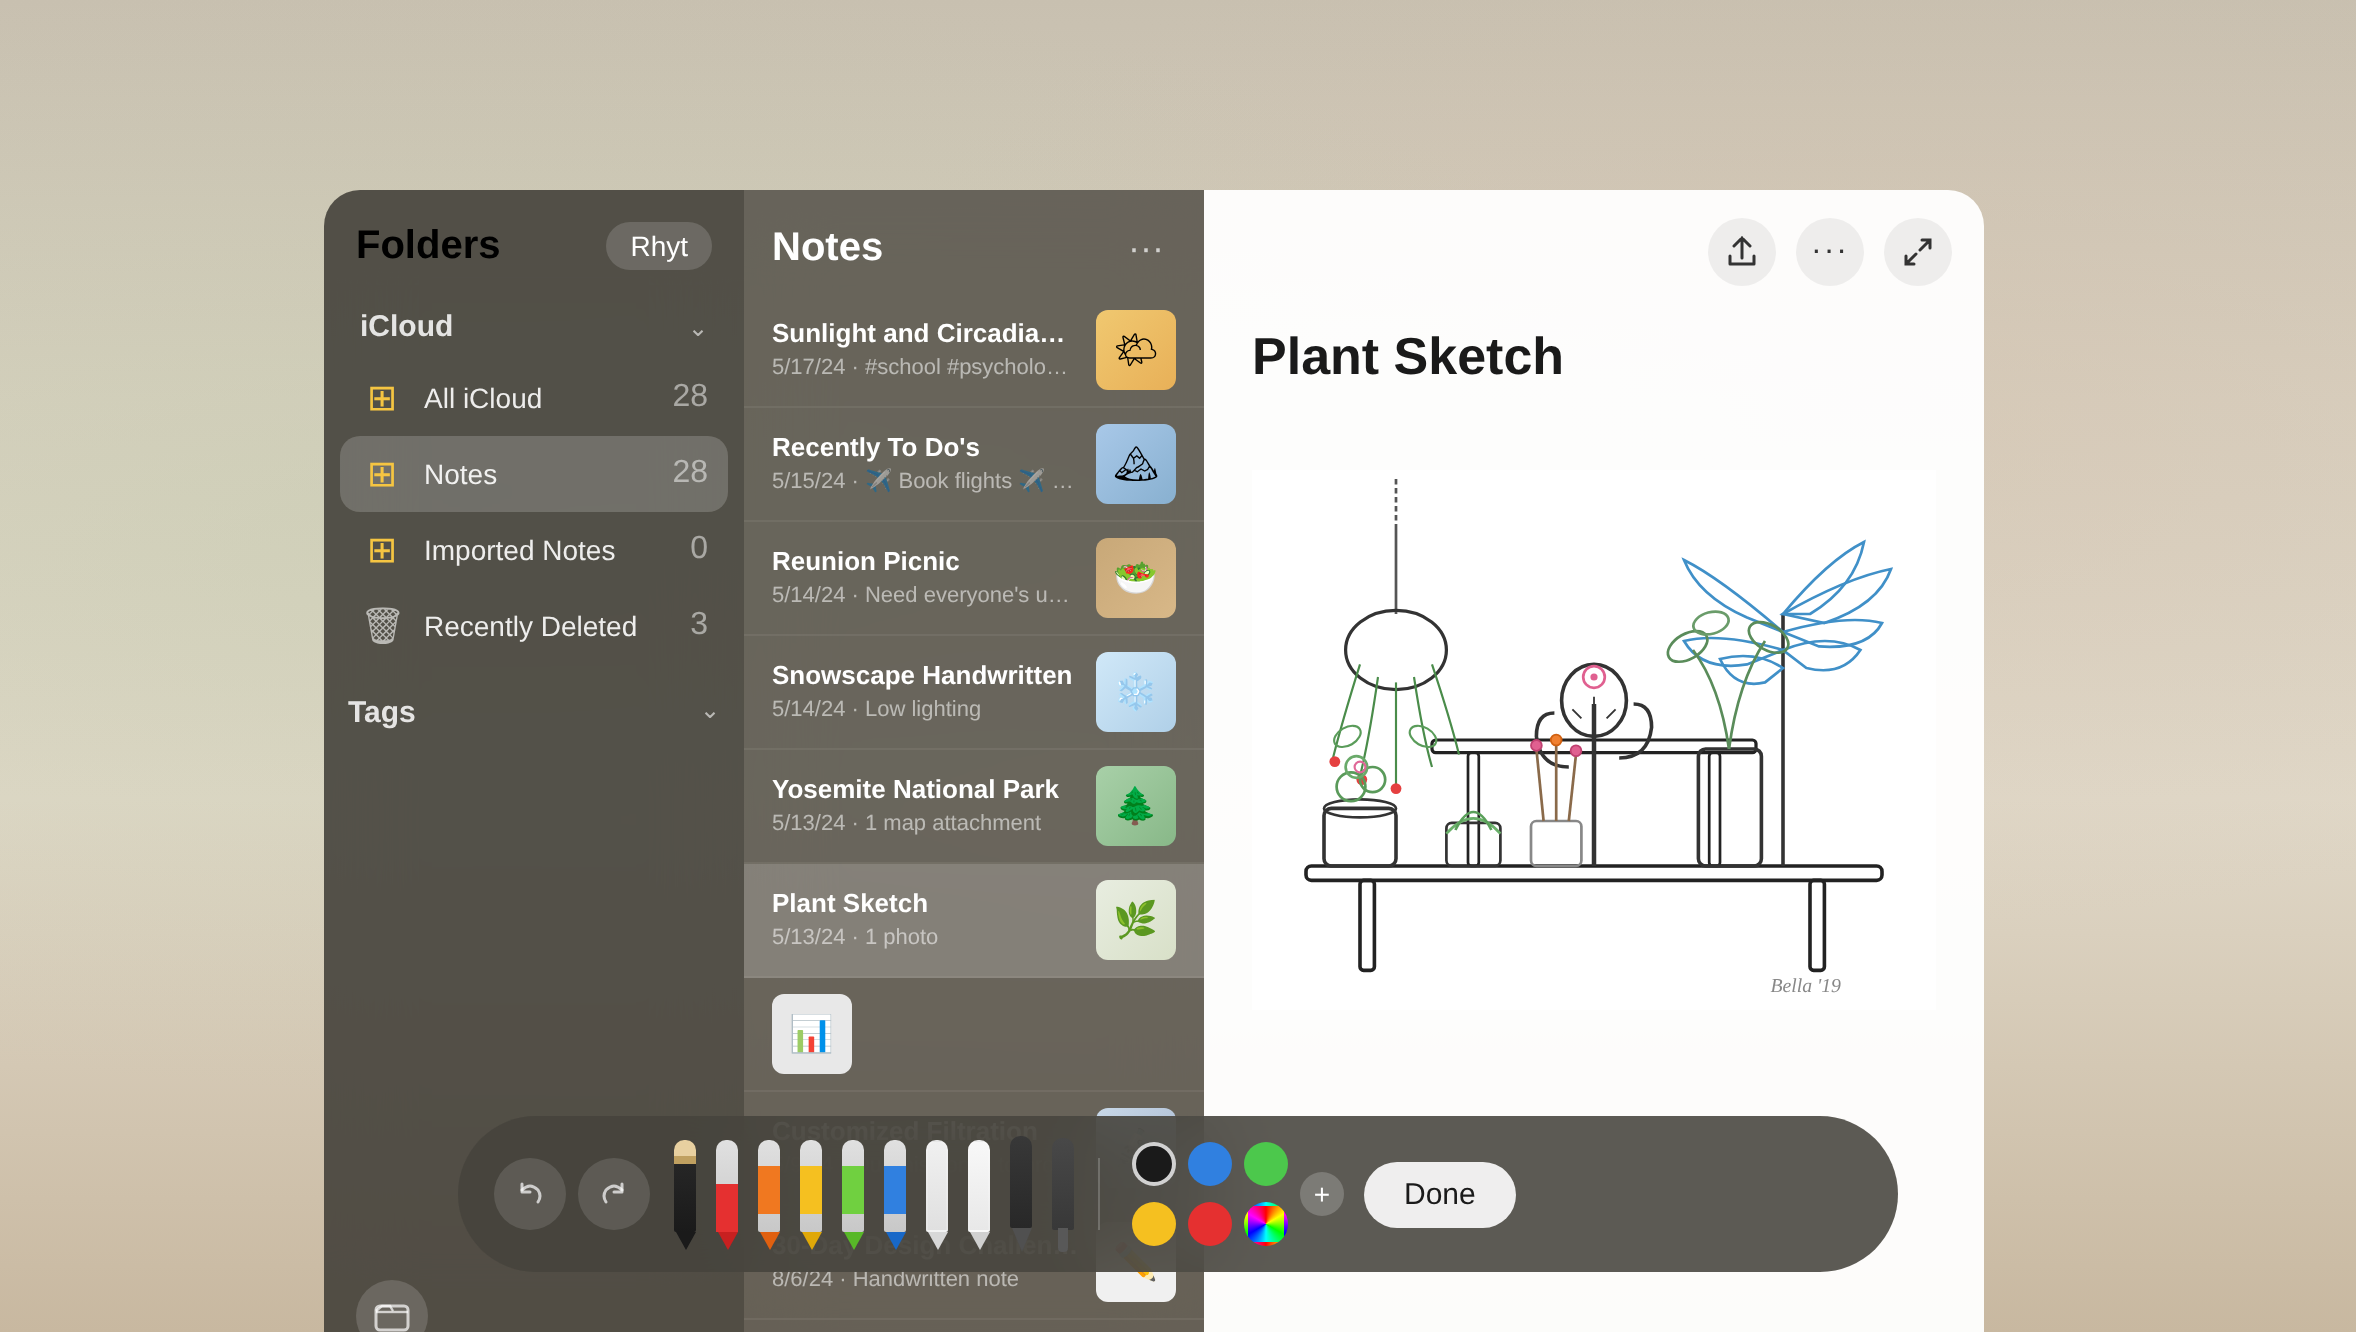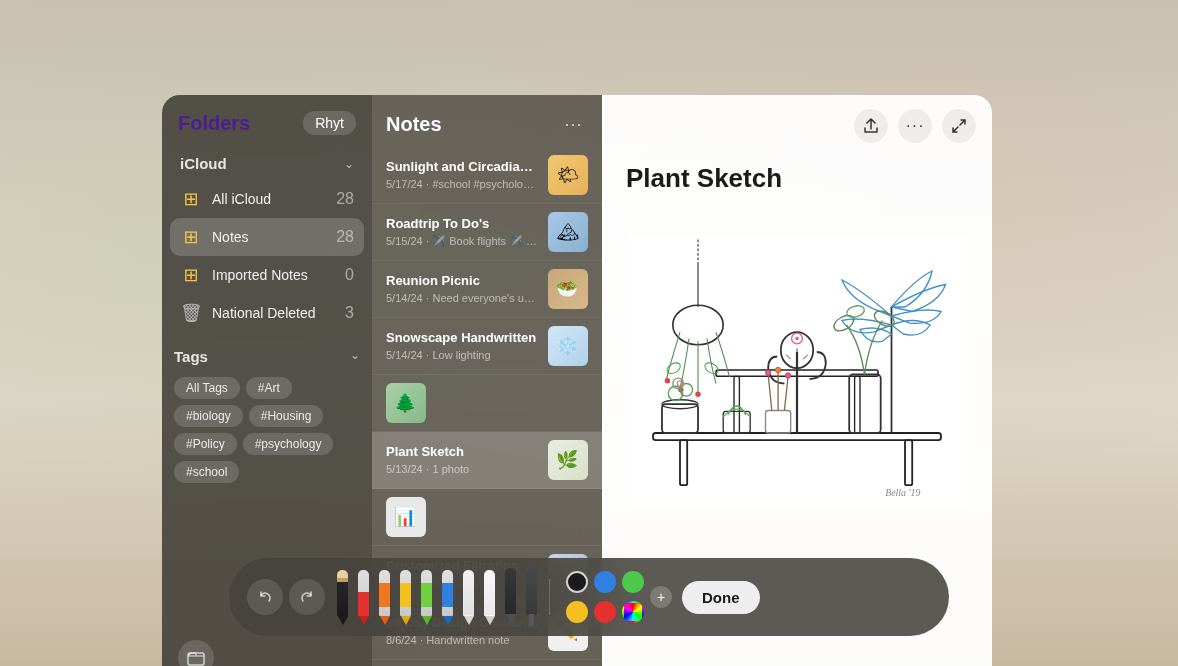--- a/index.html
+++ b/index.html
@@ -51,21 +51,21 @@
     .folders-header {
       display: flex;
       align-items: center;
       justify-content: space-between;
       padding: 0 16px 12px 16px;
     }
 
     .folders-title {
       font-size: 20px;
       font-weight: 700;
-      color: #4c1d95;
+      color: #000000;
     }
 
     .edit-btn {
       background: rgba(255,255,255,0.15);
       border: none;
       color: #ffffff;
       font-size: 14px;
       font-weight: 500;
       padding: 4px 12px;
       border-radius: 20px;
@@ -461,21 +461,21 @@
       font-size: 14px;
       font-weight: 300;
     }
 
     .done-btn {
       background: rgba(255,255,255,0.9);
       border: none;
       border-radius: 20px;
       padding: 8px 20px;
       font-size: 15px;
-      font-weight: 700;
+      font-weight: 400;
       color: #1a1a1a;
       cursor: pointer;
       margin-left: 4px;
     }
 
     .divider-v {
       width: 1px;
       height: 36px;
       background: rgba(255,255,255,0.2);
       margin: 0 4px;
@@ -518,38 +518,29 @@
       </div>
 
       <div class="folder-item">
         <span class="folder-icon yellow">⊞</span>
         <span class="folder-name">Imported Notes</span>
         <span class="folder-count">0</span>
       </div>
 
       <div class="folder-item">
         <span class="folder-icon trash">🗑</span>
-        <span class="folder-name">National Deleted</span>
+        <span class="folder-name">Recently Deleted</span>
         <span class="folder-count">3</span>
       </div>
     </div>
 
     <div class="tags-section">
       <div class="tags-header">
         <span class="tags-label">Tags</span>
         <span class="chevron-icon">⌄</span>
-      </div>
-      <div class="tags-grid">
-        <span class="tag-pill">All Tags</span>
-        <span class="tag-pill">#Art</span>
-        <span class="tag-pill">#biology</span>
-        <span class="tag-pill">#Housing</span>
-        <span class="tag-pill">#Policy</span>
-        <span class="tag-pill">#psychology</span>
-        <span class="tag-pill">#school</span>
       </div>
     </div>
 
     <div class="bottom-toolbar">
       <div class="new-folder-btn">
         <svg width="18" height="18" viewBox="0 0 18 18">
           <rect x="1" y="4" width="16" height="12" rx="2" fill="none" stroke="rgba(255,255,255,0.7)" stroke-width="1.5"></rect>
           <path d="M1 7h16" stroke="rgba(255,255,255,0.7)" stroke-width="1.2"></path>
           <path d="M1 6.5L4 4h4l1.5 2.5" stroke="rgba(255,255,255,0.7)" stroke-width="1.2" fill="none"></path>
         </svg>
@@ -568,21 +559,21 @@
       <div class="note-item">
         <div class="note-text">
           <div class="note-title">Sunlight and Circadian Rhyt...</div>
           <div class="note-meta">5/17/24 · #school #psychology #bi...</div>
         </div>
         <div class="note-thumbnail thumb-sun">🌤</div>
       </div>
 
       <div class="note-item">
         <div class="note-text">
-          <div class="note-title">Roadtrip To Do's</div>
+          <div class="note-title">Recently To Do's</div>
           <div class="note-meta">5/15/24 · ✈️ Book flights ✈️ check...</div>
         </div>
         <div class="note-thumbnail thumb-mountain">🏔</div>
       </div>
 
       <div class="note-item">
         <div class="note-text">
           <div class="note-title">Reunion Picnic</div>
           <div class="note-meta">5/14/24 · Need everyone's update...</div>
         </div>
@@ -591,20 +582,24 @@
 
       <div class="note-item">
         <div class="note-text">
           <div class="note-title">Snowscape Handwritten</div>
           <div class="note-meta">5/14/24 · Low lighting</div>
         </div>
         <div class="note-thumbnail thumb-snow">❄️</div>
       </div>
 
       <div class="note-item">
+        <div class="note-text">
+          <div class="note-title">Yosemite National Park</div>
+          <div class="note-meta">5/13/24 · 1 map attachment</div>
+        </div>
         <div class="note-thumbnail thumb-park">🌲</div>
       </div>
 
       <div class="note-item active">
         <div class="note-text">
           <div class="note-title">Plant Sketch</div>
           <div class="note-meta">5/13/24 · 1 photo</div>
         </div>
         <div class="note-thumbnail thumb-plant">🌿</div>
       </div>

